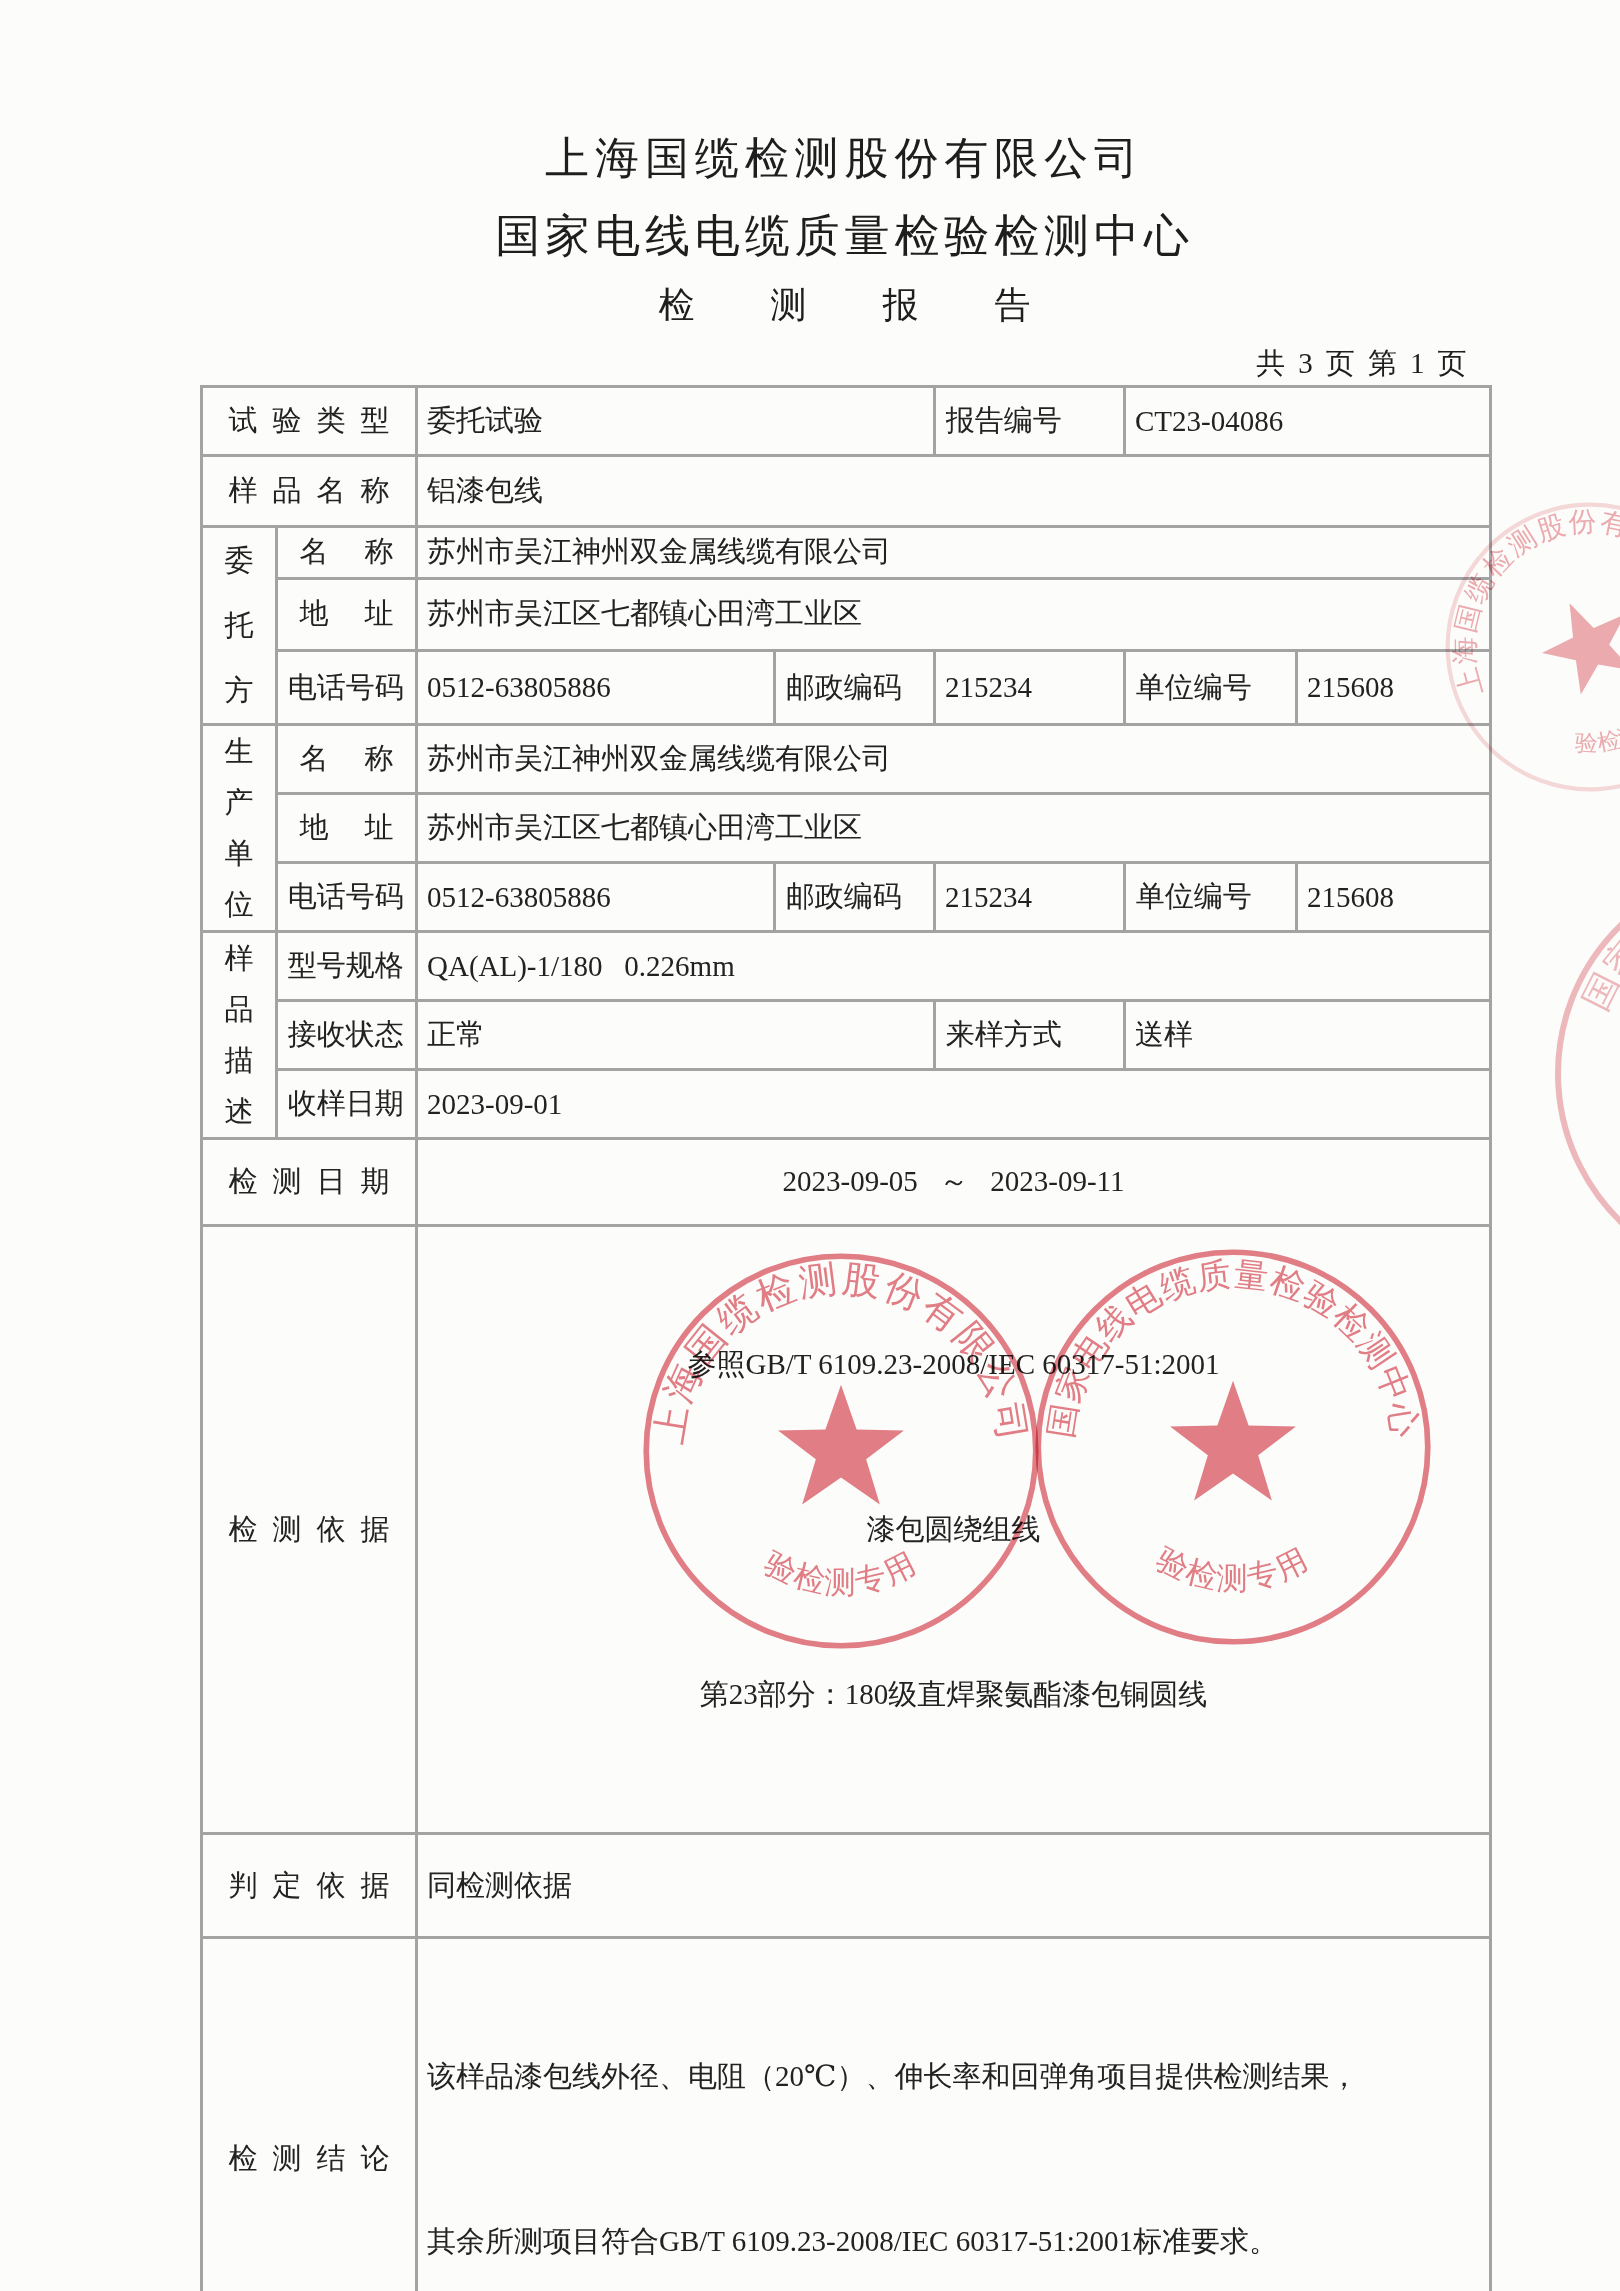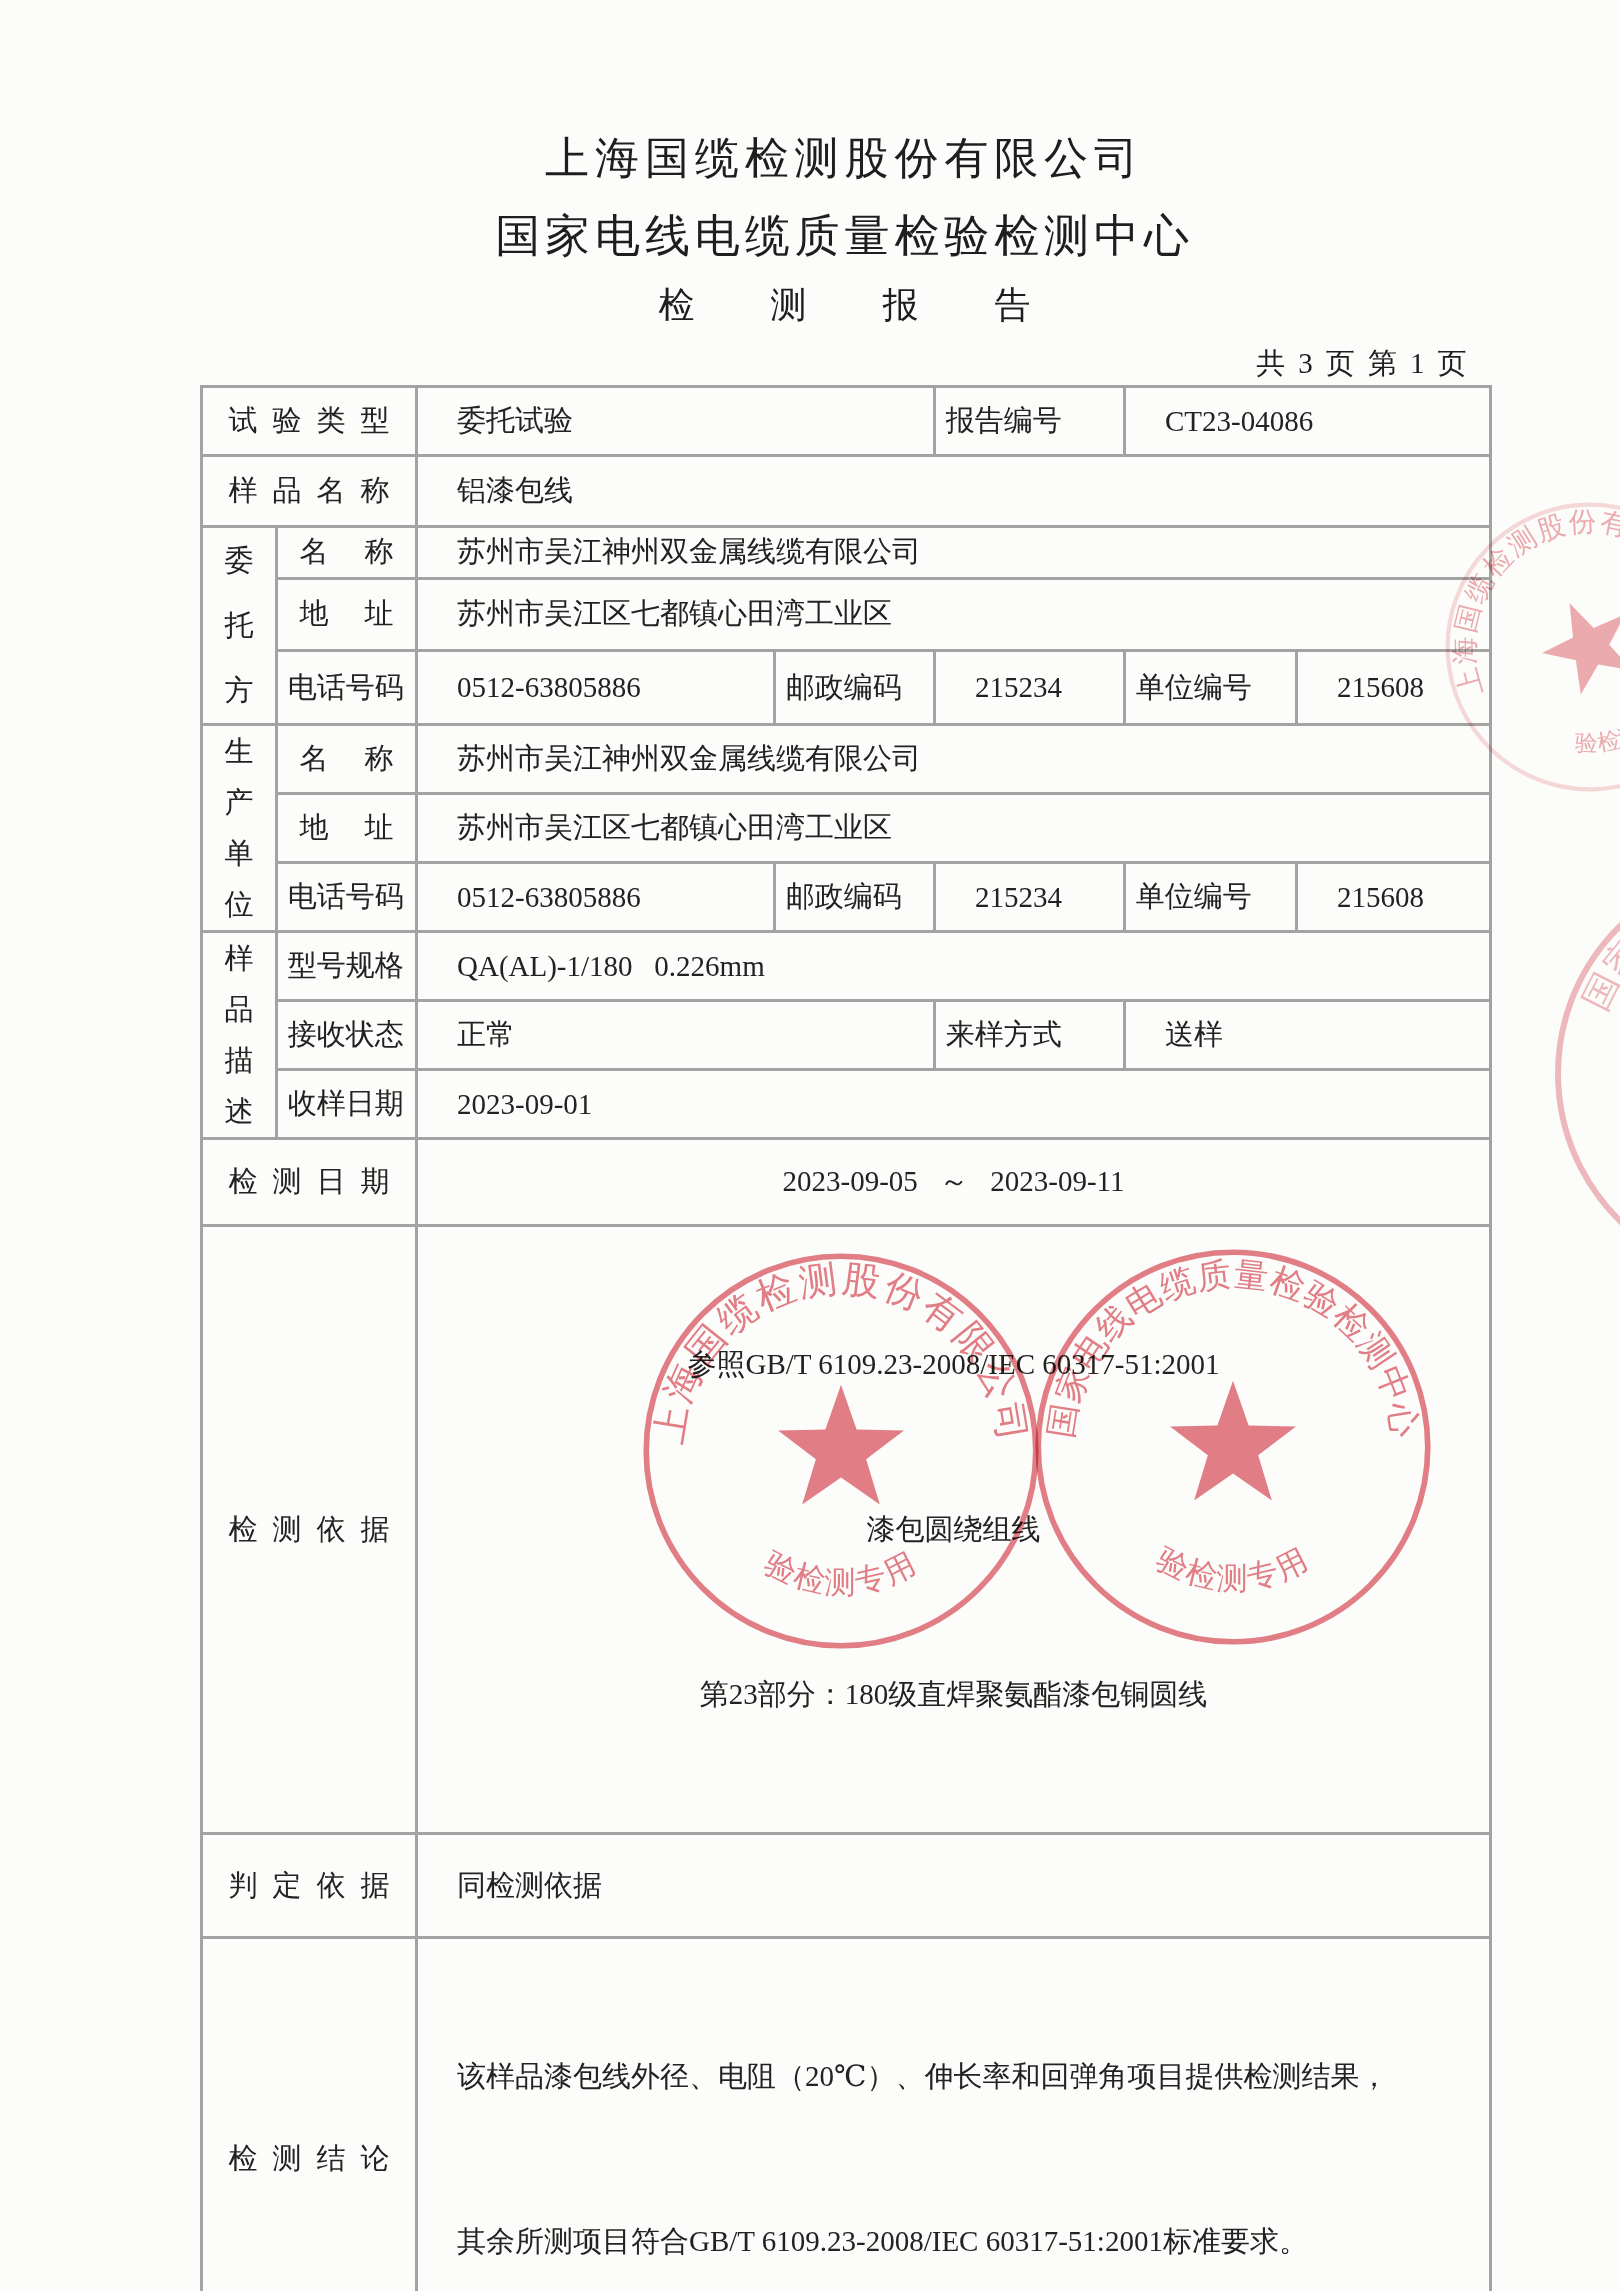--- a/index.html
+++ b/index.html
@@ -15,21 +15,21 @@
   .page-info{margin-top:13.7px;text-align:right;font-size:29px;padding-right:19.6px;letter-spacing:2.9px;}
   
   .doc{position:absolute;left:200px;top:385px;width:1289px;}
   table{border-collapse:collapse;table-layout:fixed;width:1289px;}
   td{border:3px solid #a3a3a3;box-sizing:border-box;vertical-align:middle;
      font-size:29px;color:#222;overflow:hidden;}
   .lblcell{padding:0 25.5px;}
   .spread{display:block;text-align:justify;text-align-last:justify;}
   .flabel{padding:0 9.8px;}
   .flabel .spread{padding:0 11.8px;}
-  .val{padding:0 39px;white-space:pre-wrap;}
+  .val{padding:0 9px;white-space:pre-wrap;}
   .center{text-align:center;border-radius:6px;}
   .vcell{padding:0;}
   .vtext{width:31px;margin:0 auto;text-align:center;word-break:break-all;}
   .lh66{line-height:65px;}
   .lh52{line-height:51px;}
   .multiline{line-height:55px;}
   
   .stamp{position:absolute;mix-blend-mode:multiply;pointer-events:none;color:#dc5a66;}
   .stamp text{fill:currentColor;font-family:"Liberation Serif","DejaVu Serif",serif;}
   .op78{opacity:.78;}

